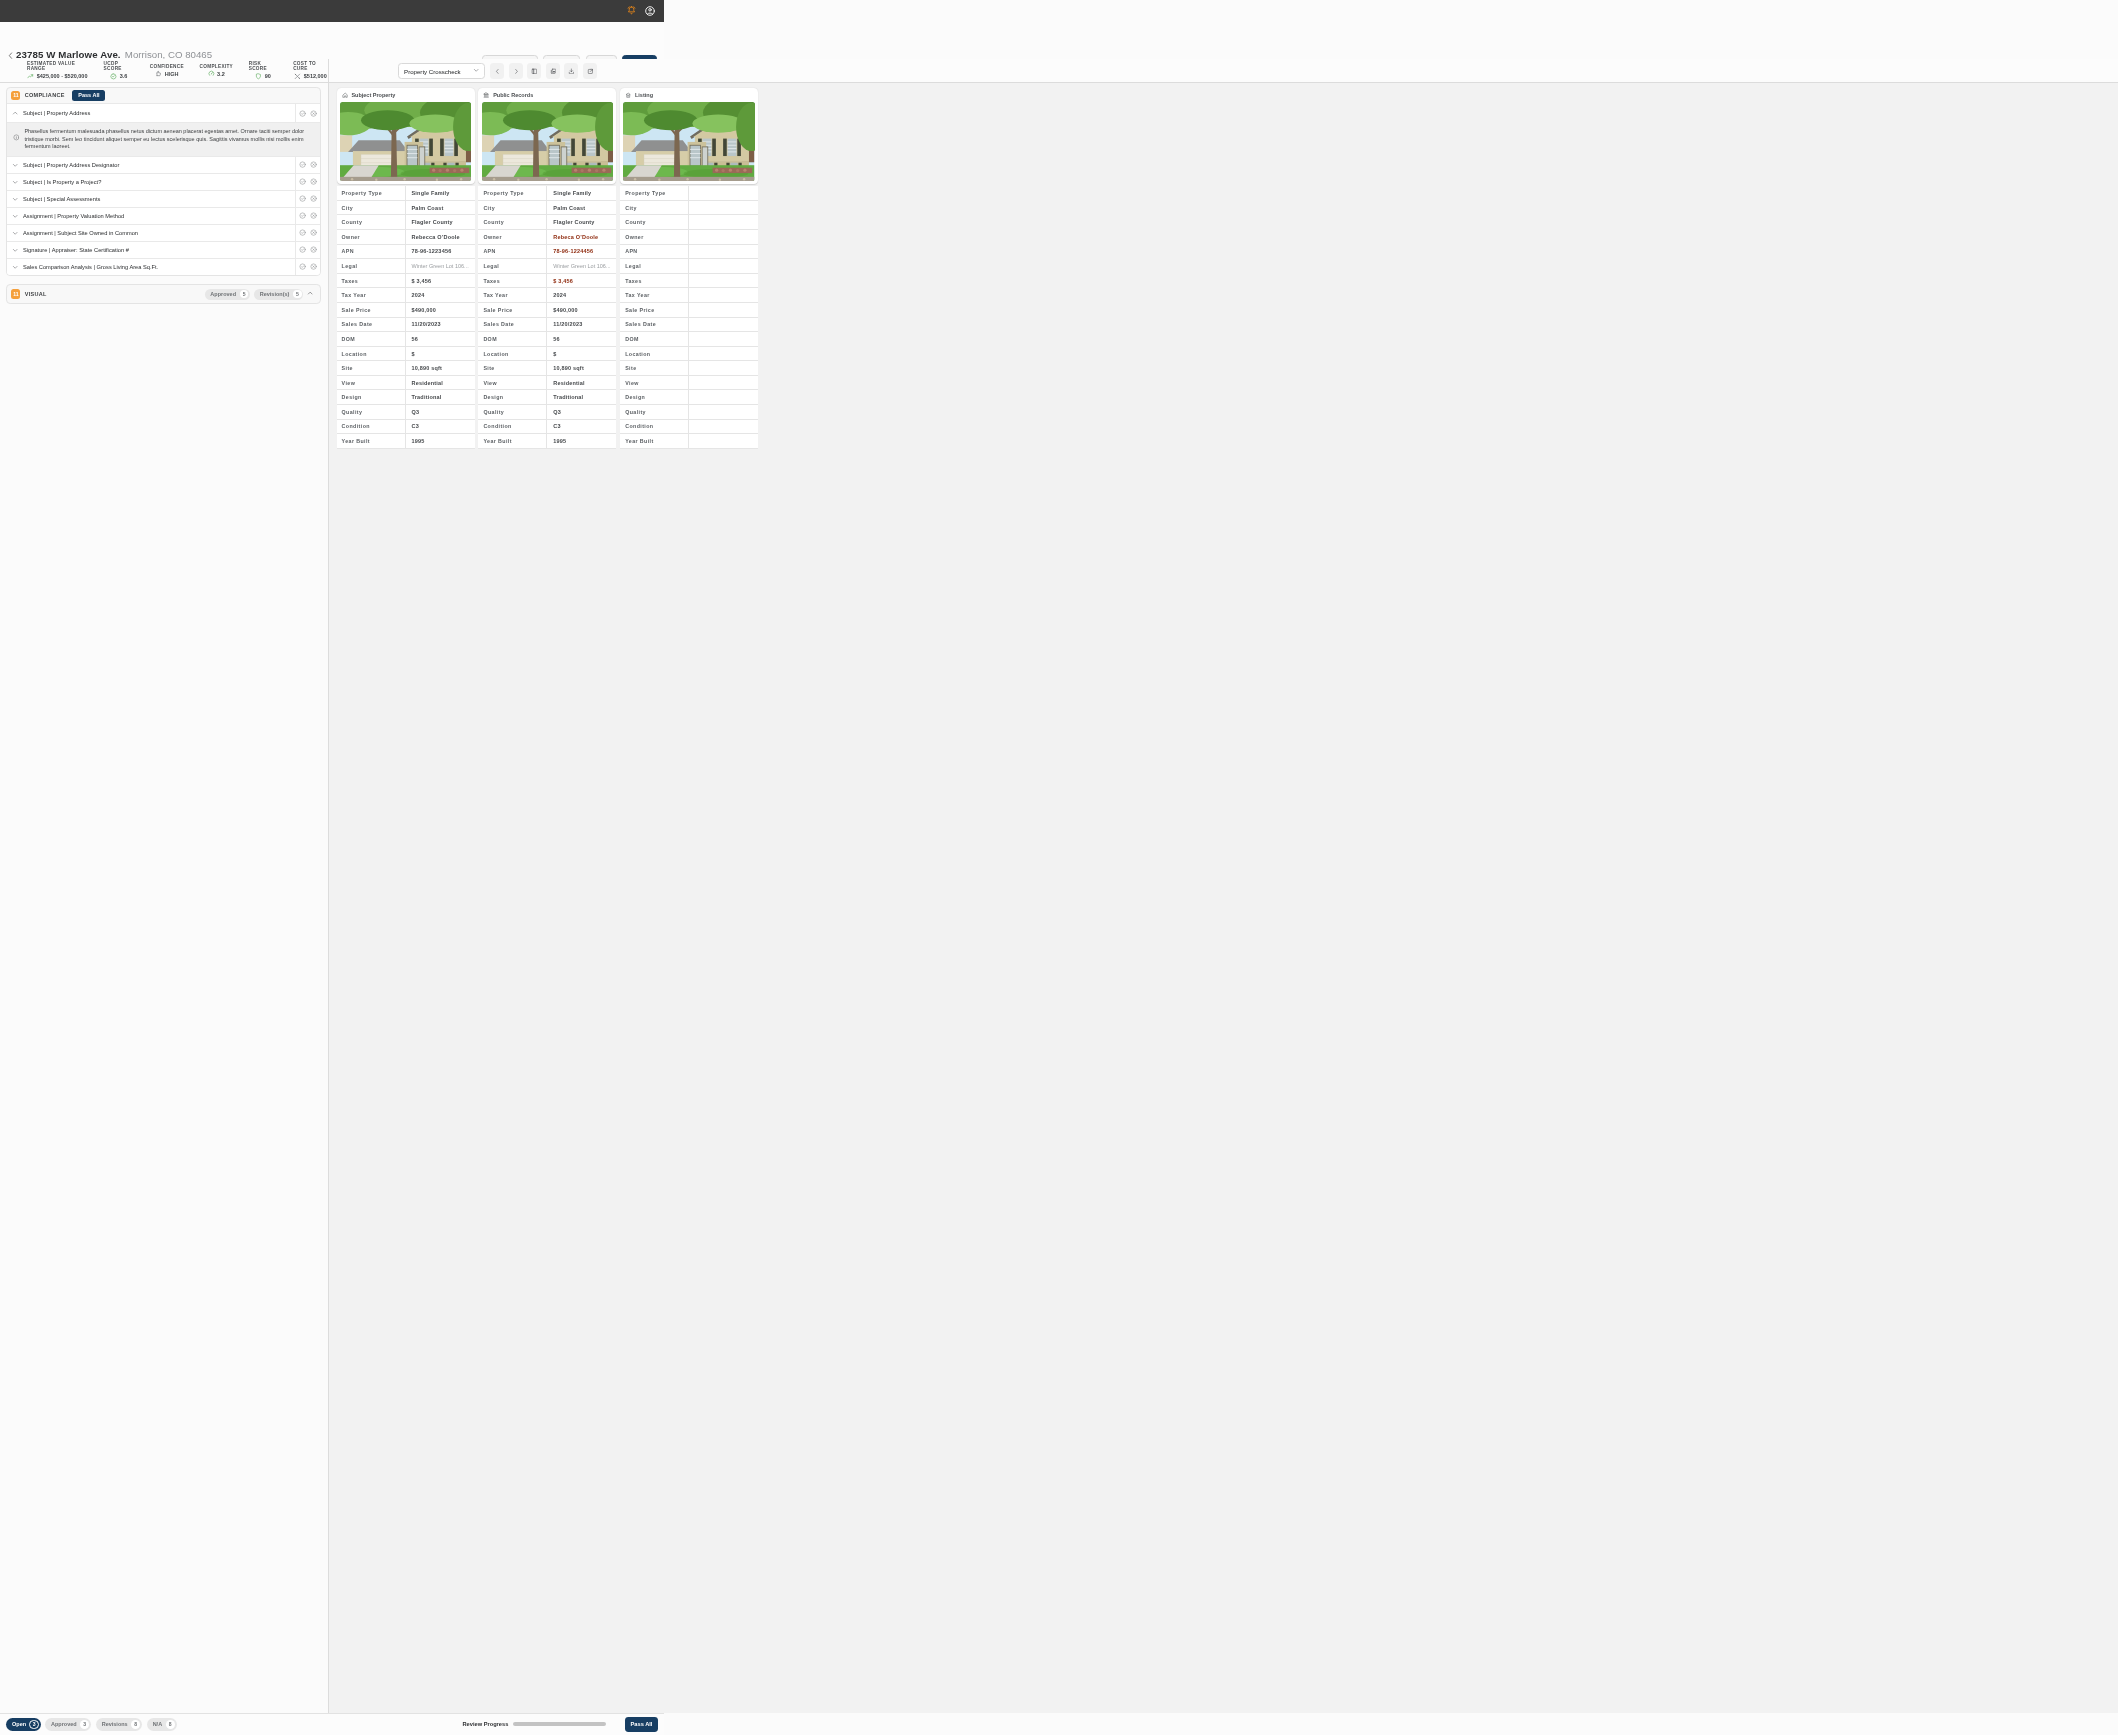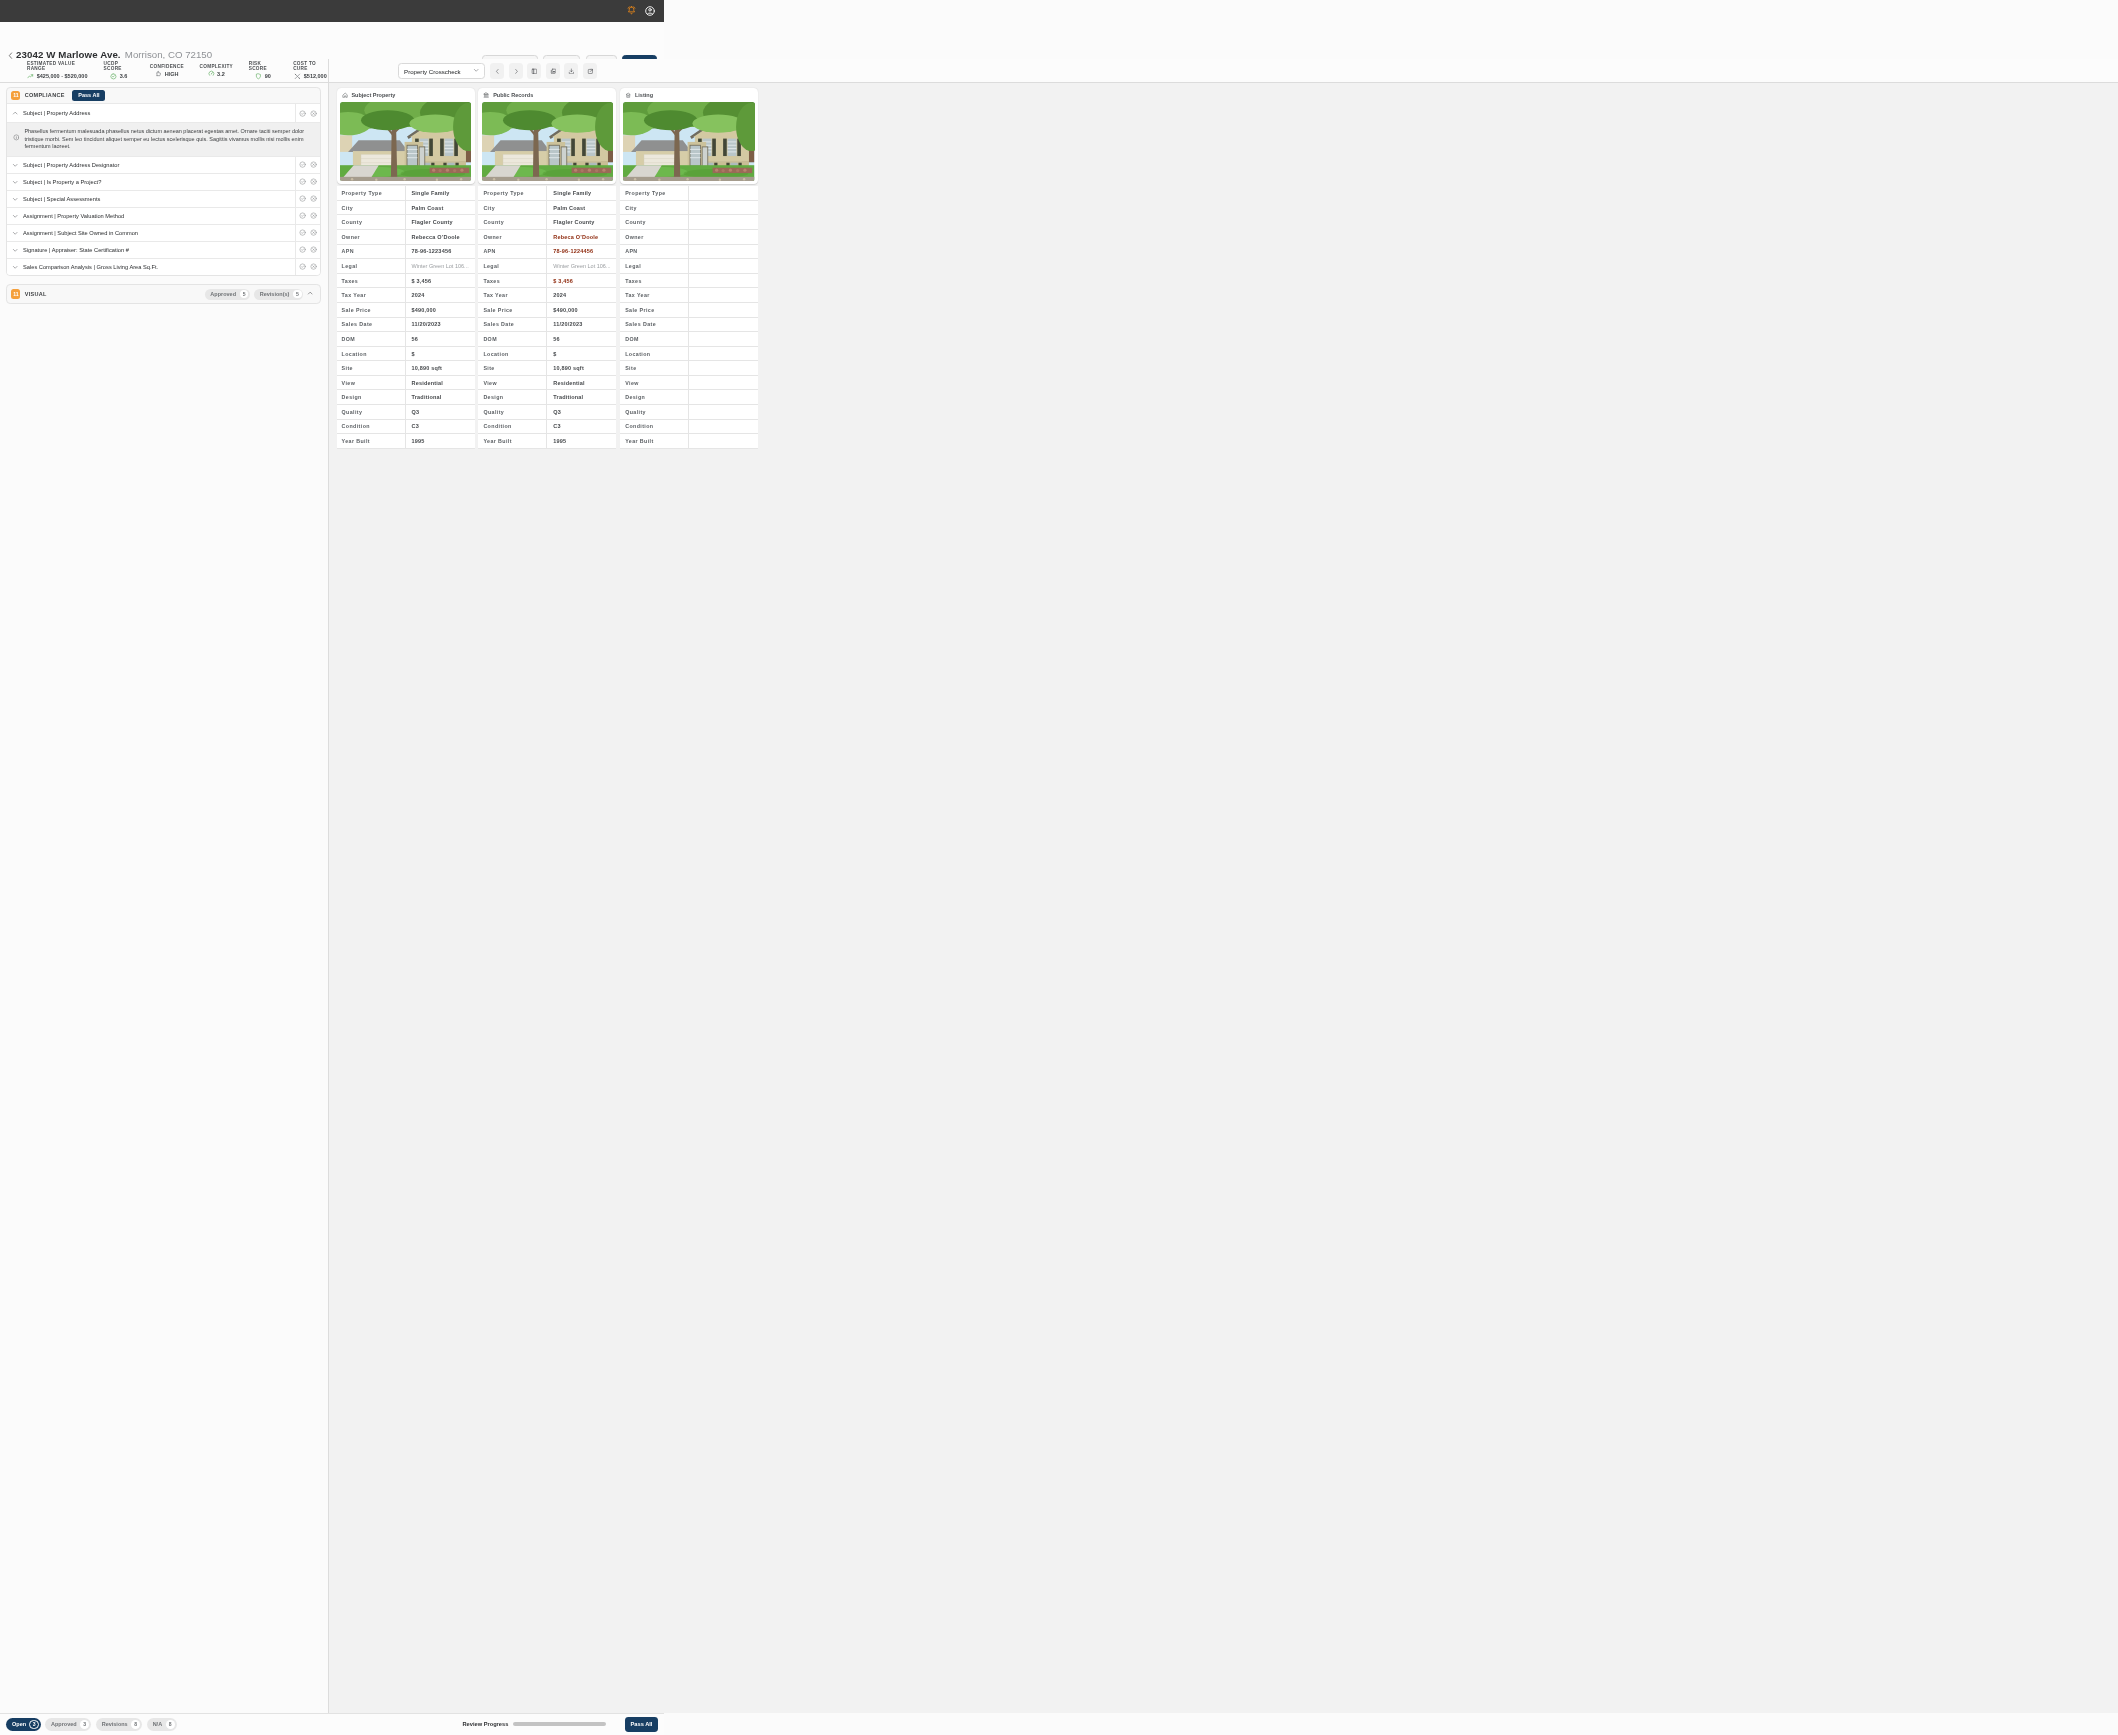--- a/index.html
+++ b/index.html
@@ -126,21 +126,21 @@
         <path d="M6.8 18.2a6.8 6.8 0 0 1 10.4 0"></path>
       </svg>
     </span>
 </div>
 
 <div class="header">
   <span class="back"><svg width="9.3" height="9.3" viewBox="0 0 24 24" fill="none" stroke="currentColor" stroke-width="1.8" stroke-linecap="round" stroke-linejoin="round">
         <path d="M14.5 5l-6 7 6 7"></path>
       </svg></span>
   <div class="title-row">
-    <span class="title">23042 W Marlowe Ave.</span><span class="subtitle">Morrison, CO 72150</span>
+    <span class="title">23785 W Marlowe Ave.</span><span class="subtitle">Morrison, CO 80465</span>
   </div>
   <div class="meta-row">
       <span class="meta-item">
         <span style="display: inline-flex;">
           <svg width="6.4" height="6.4" viewBox="0 0 24 24" fill="none" stroke="currentColor" stroke-width="1.8" stroke-linecap="round" stroke-linejoin="round">
             <rect x="4" y="4" width="12" height="17"></rect>
             <path d="M16 9h4v12H4"></path>
             <path d="M7.5 8h2M7.5 12h2M7.5 16h2M11.5 8h1M11.5 12h1"></path>
           </svg>
         </span>

